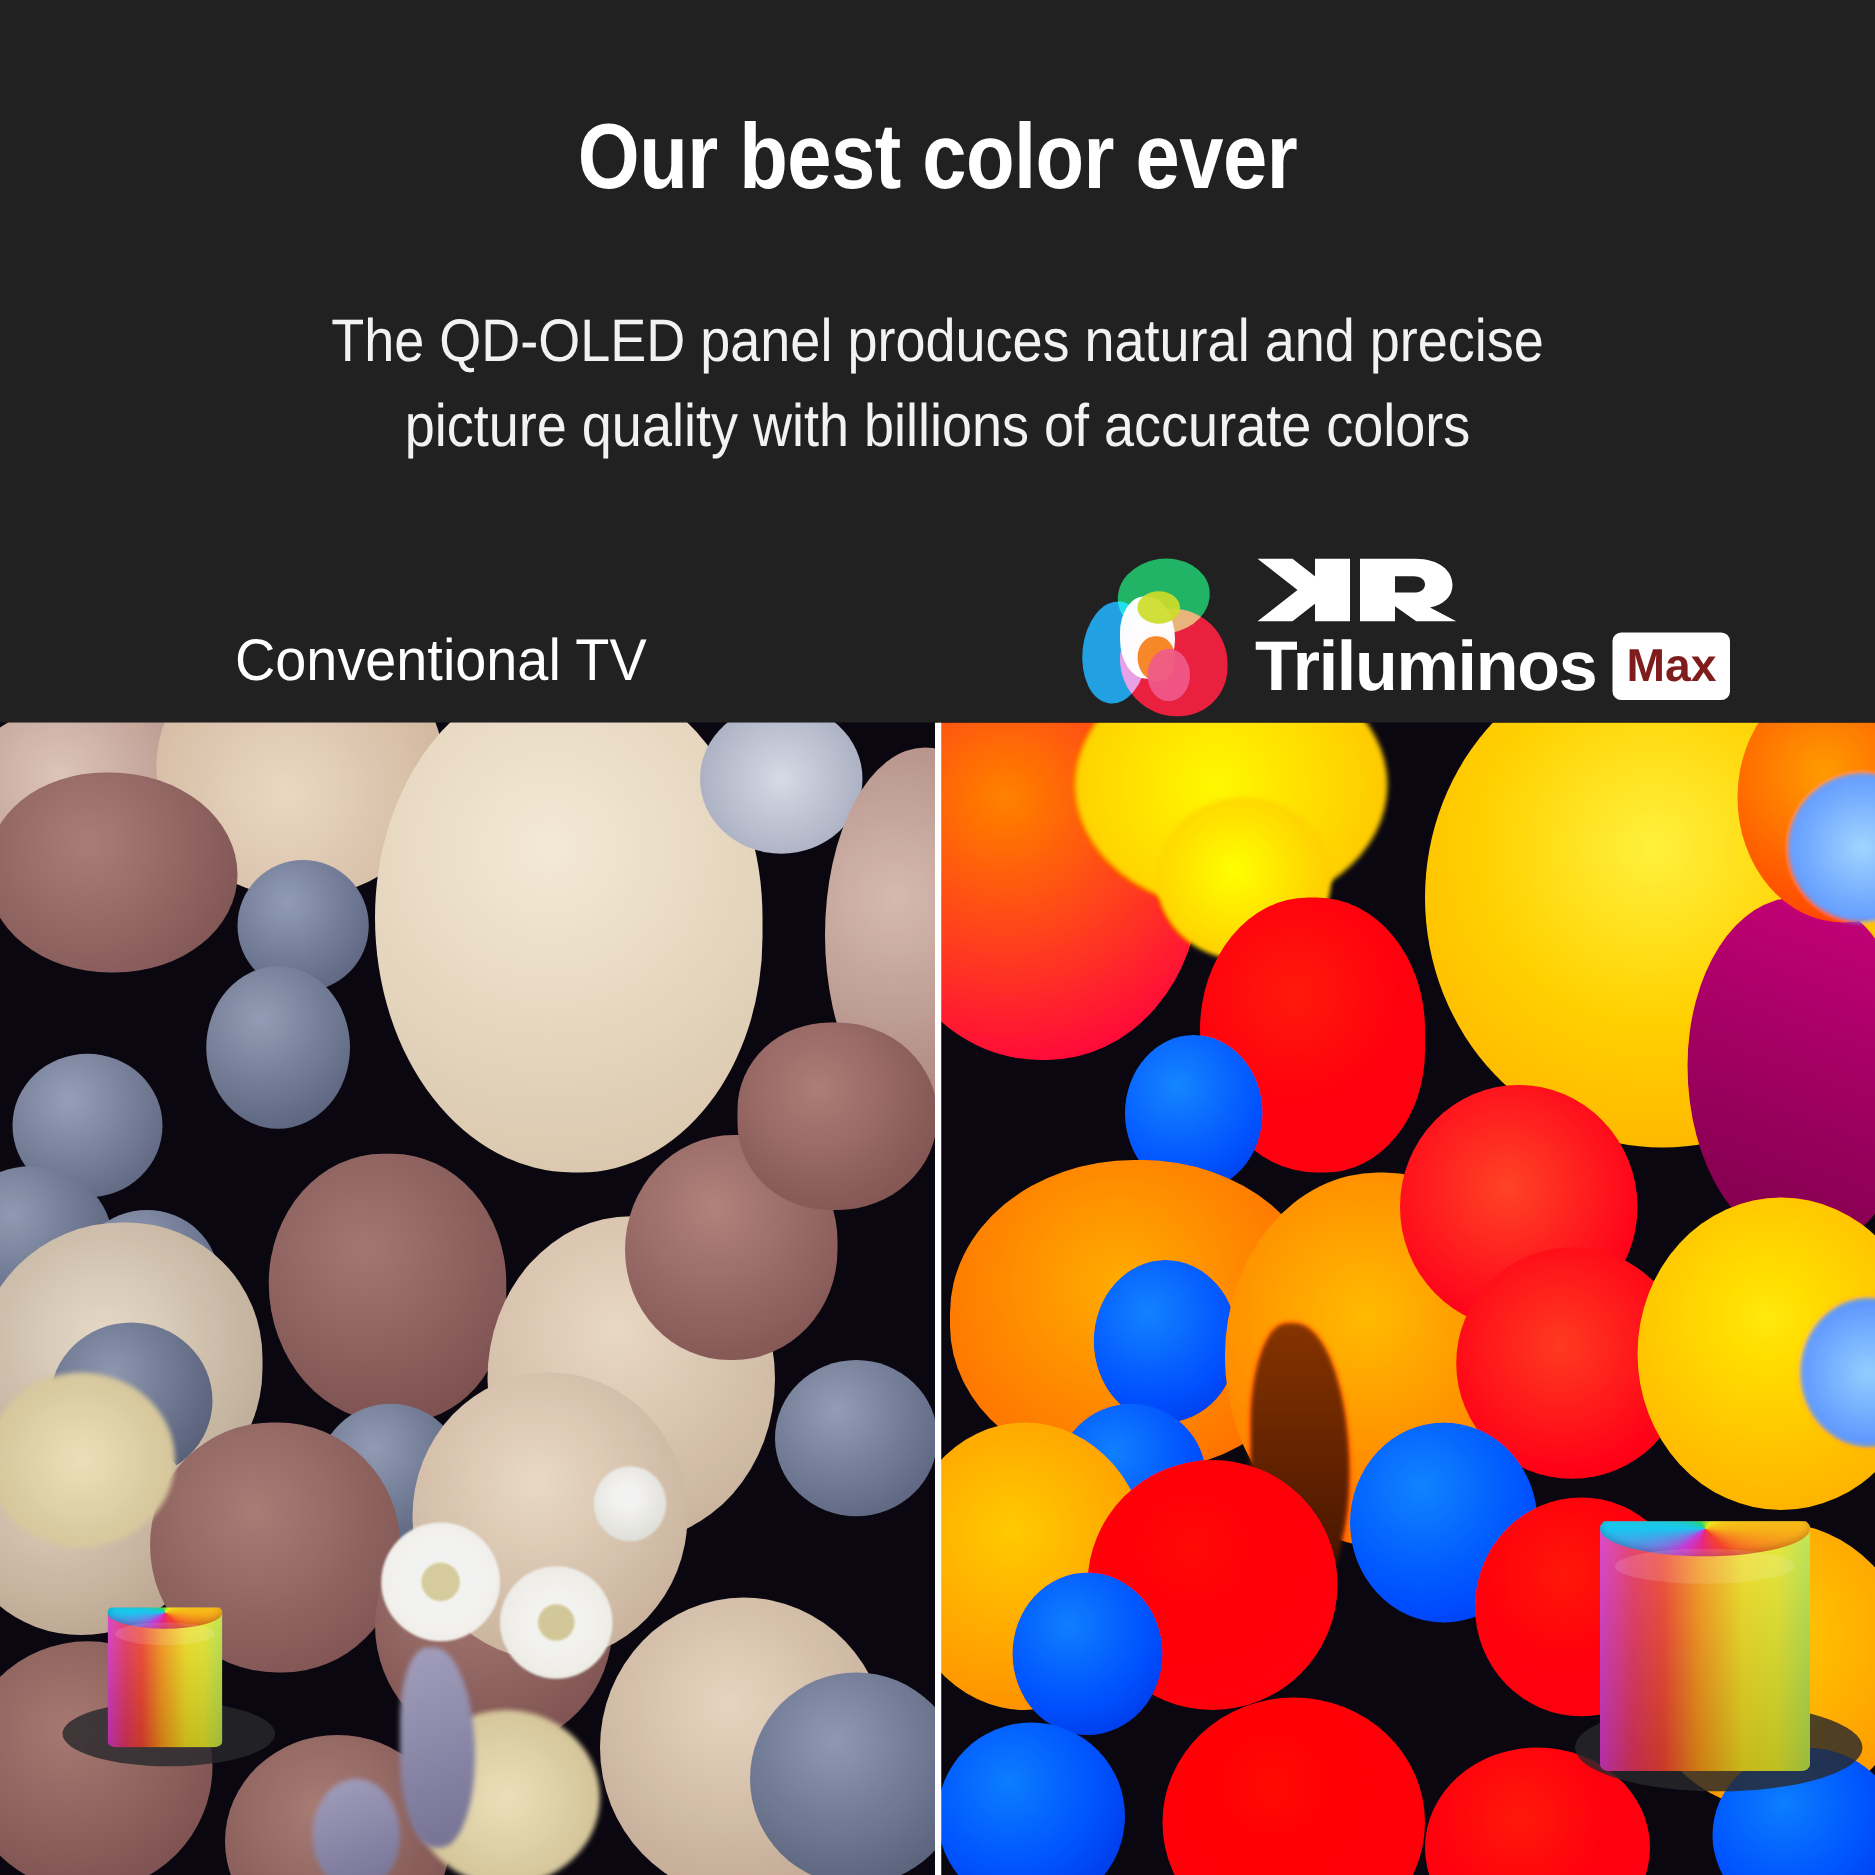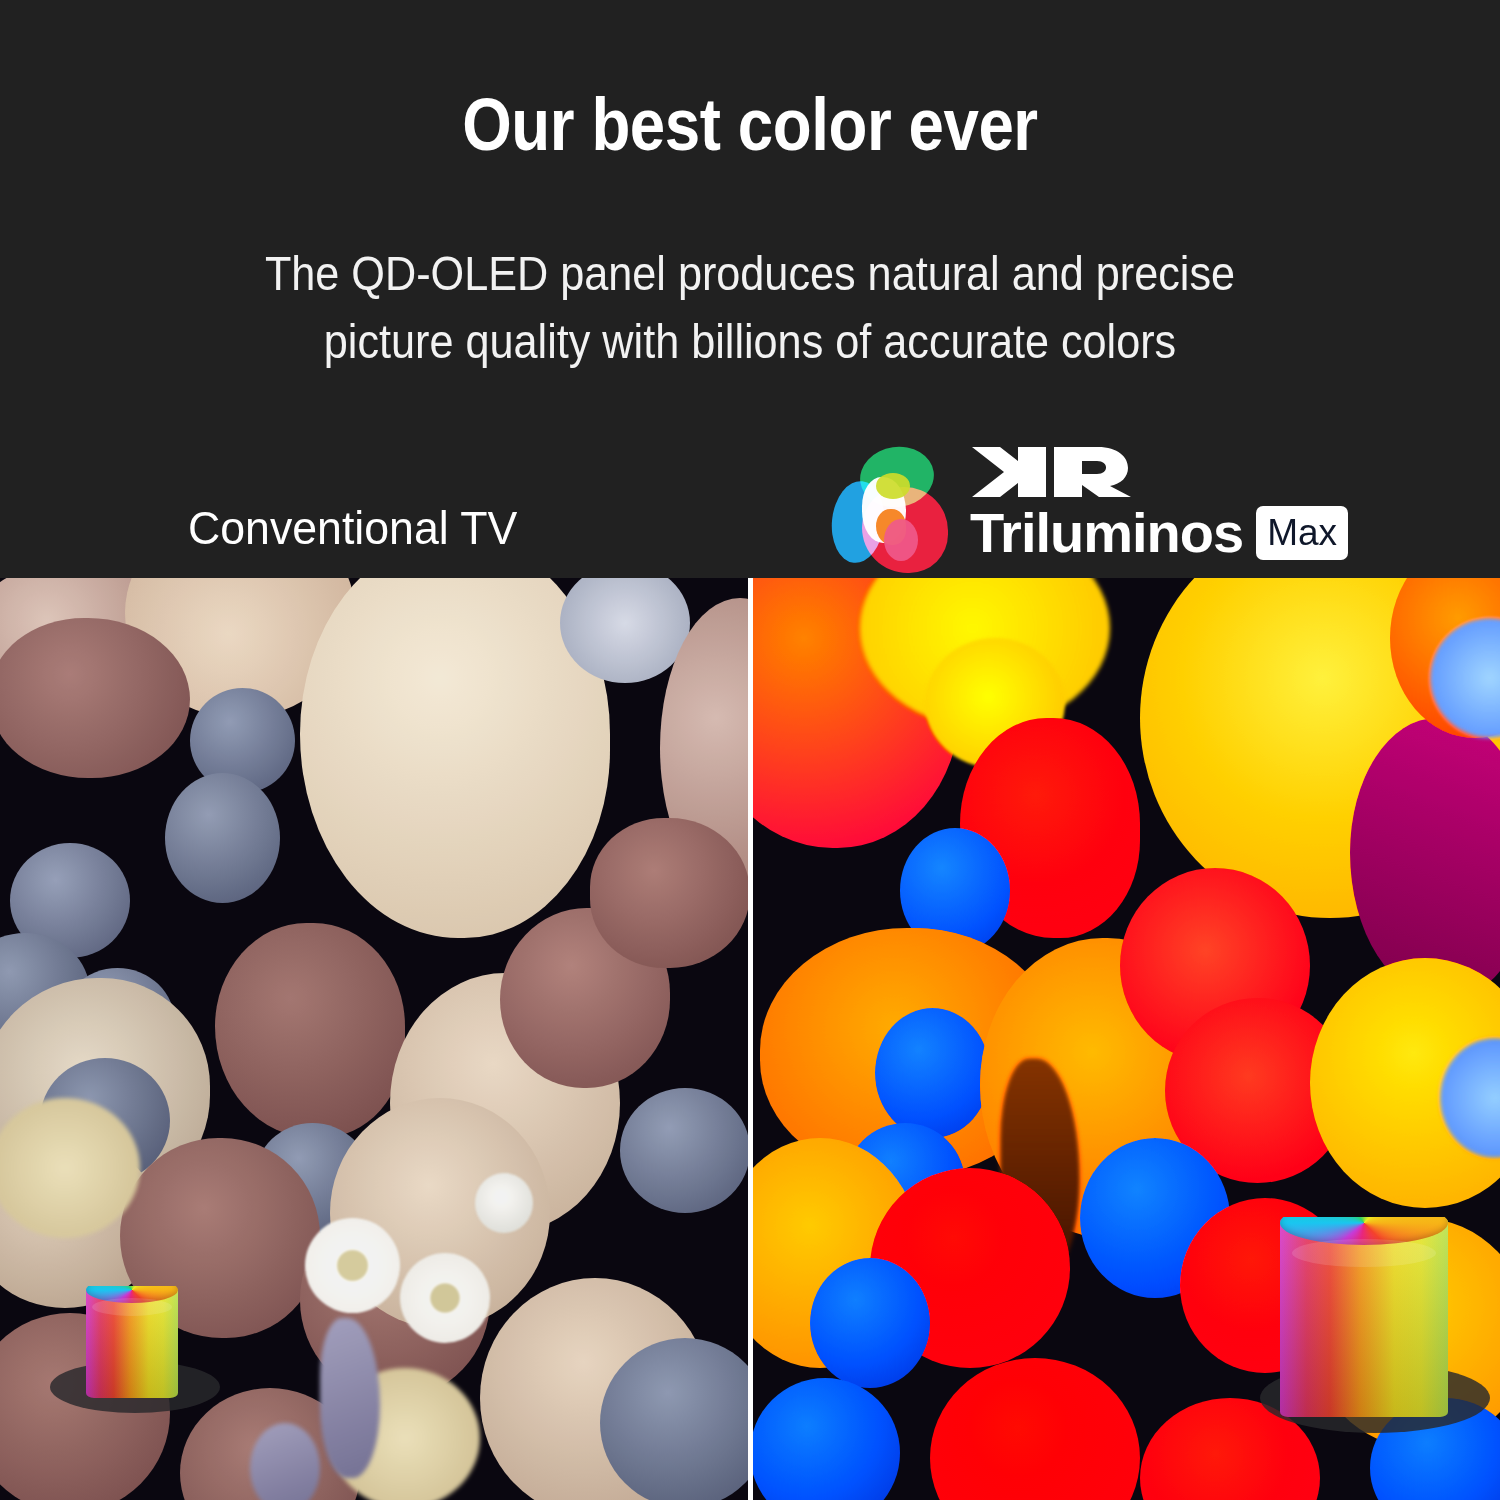--- a/index.html
+++ b/index.html
@@ -49,21 +49,21 @@
     font-size: 47px;
     font-weight: 300;
     transform: scaleX(0.95);
     transform-origin: left center;
     white-space: nowrap;
   }
 
   
   .logo {
     position: absolute;
-    left: 832px; top: 443px;
+    left: 866px; top: 443px;
     width: 520px; height: 132px;
   }
   .logo-mark {
     position: absolute;
     left: 0; top: 4px;
     width: 122px; height: 126px;
   }
   .blob {
     position: absolute;
     border-radius: 50%;
@@ -131,23 +131,23 @@
   .tri-word {
     color: #ffffff;
     font-size: 56px;
     font-weight: 700;
     letter-spacing: -1px;
     line-height: 60px;
     white-space: nowrap;
   }
   .max-badge {
     background: #ffffff;
-    color: #0f172a;
+    color: #7f1d1d;
     font-size: 37px;
-    font-weight: 400;
+    font-weight: 700;
     line-height: 1;
     padding: 8px 11px 9px 11px;
     border-radius: 7px;
     white-space: nowrap;
   }
 
   
   .photo {
     position: absolute;
     left: 0; top: 578px;

